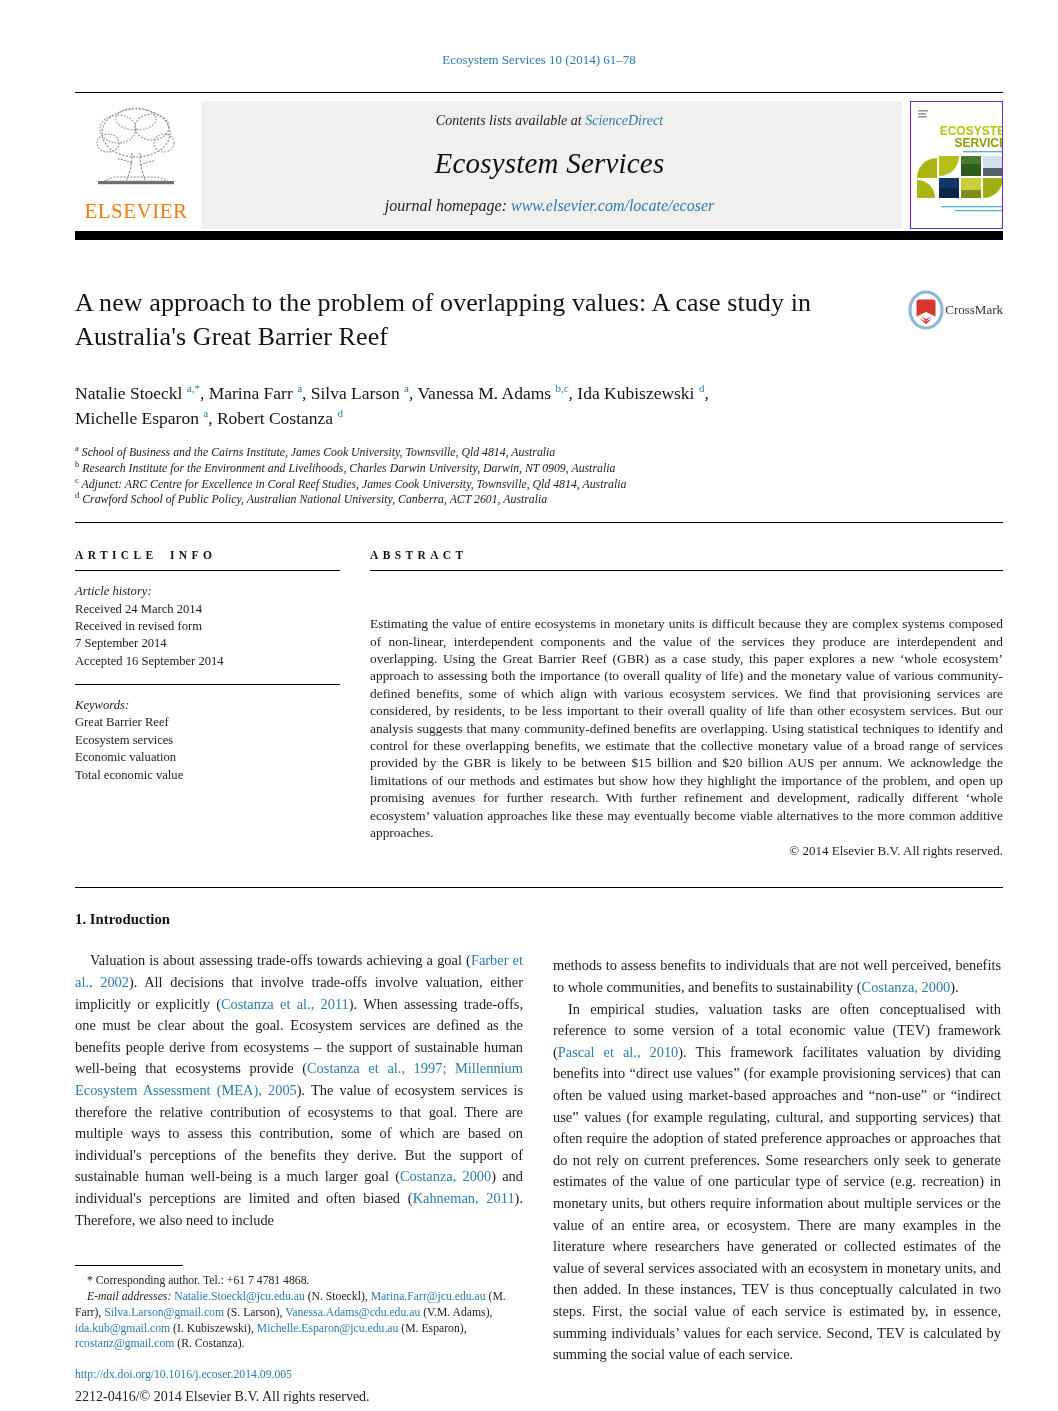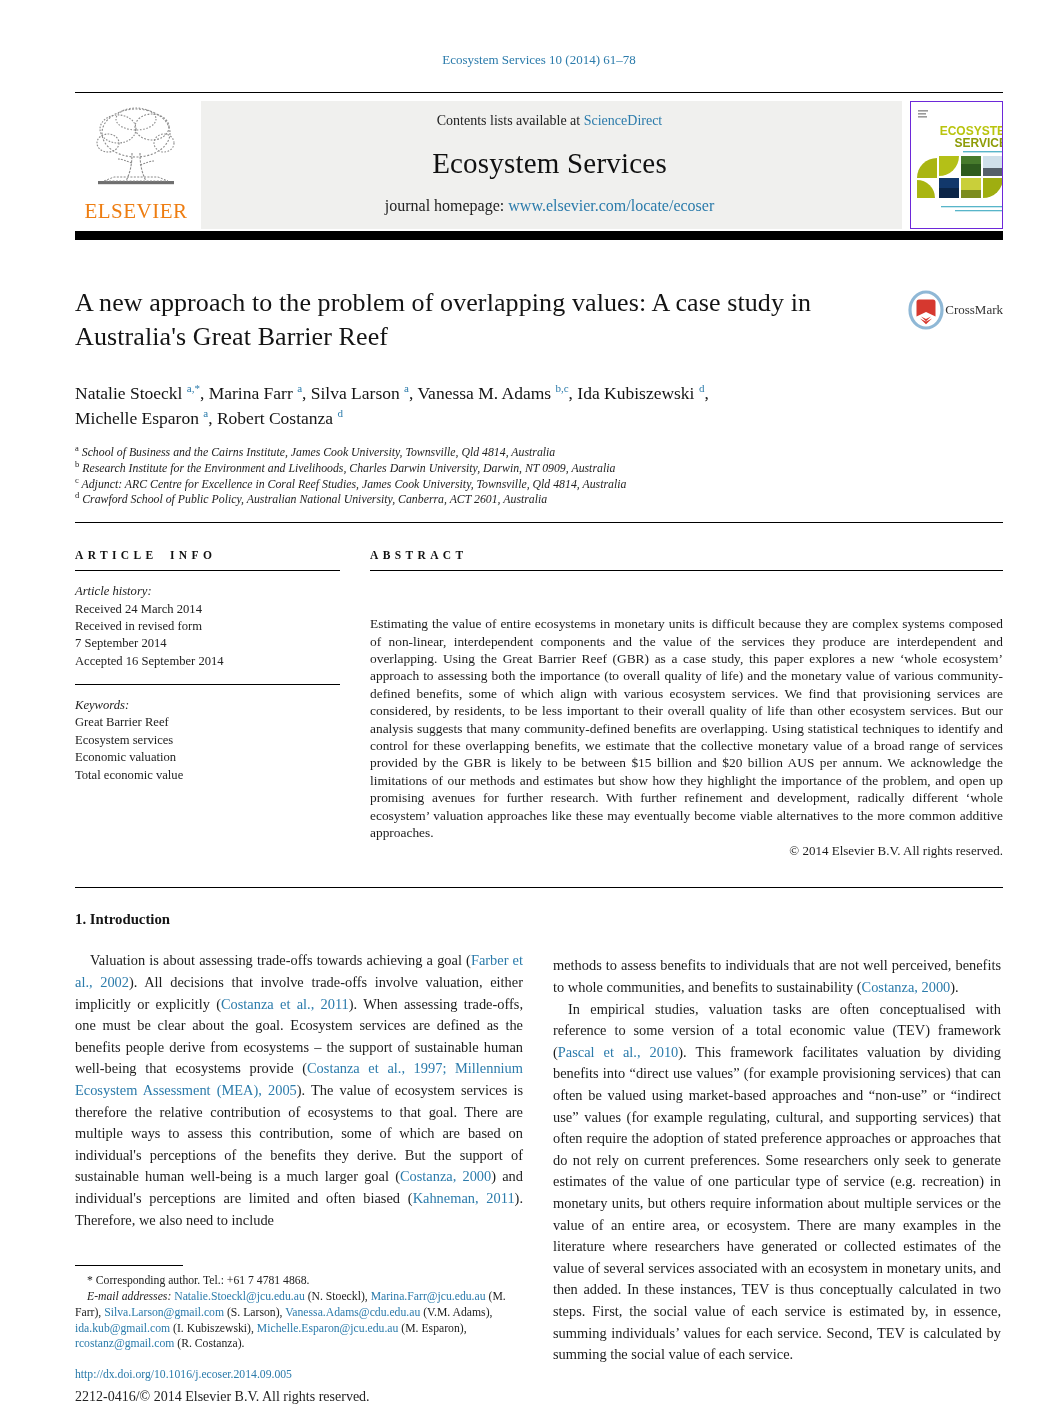--- a/index.html
+++ b/index.html
@@ -19,21 +19,21 @@
 
   .header-band { display:flex; align-items:stretch; height:128px; }
   .elsevier { width:122px; padding-top:2px; text-align:center; }
   .els-word {
     font-family:"Liberation Serif", serif; color:#ee7d11;
     font-size:21px; letter-spacing:0.5px; margin-top:-4px;
   }
   .header-box {
     flex:1; background:#f0f0ee; margin:0 8px 0 4px;
     display:flex; flex-direction:column; justify-content:space-between;
-    text-align:center; padding:12px 10px 14px 6px;
+    text-align:center; padding:12px 10px 14px 6px;font-style:italic;
   }
   .contents-line { font-size:14px; color:#222; }
   .journal-title { font-size:29px; color:#111; letter-spacing:0.2px; }
   .homepage-line { font-size:16px; color:#222; }
   .lnk { color:#2b7bab; text-decoration:none; cursor:pointer; }
   .cover {
     width:93px; border:1px solid #6d28d9; background:#fff;
     overflow:hidden;
   }
 

